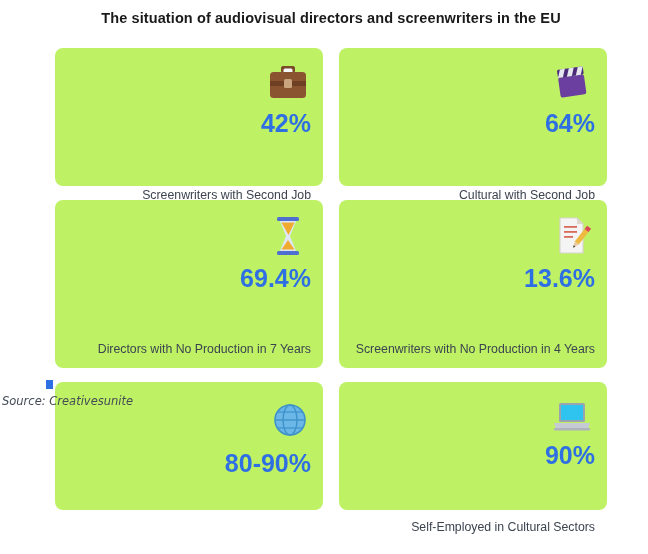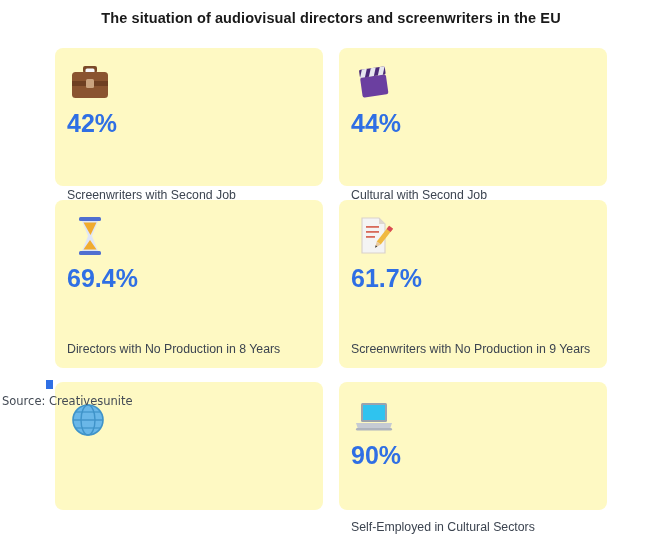--- a/index.html
+++ b/index.html
@@ -31,25 +31,25 @@
   .grid {
     margin: 22px auto 0 auto;
     width: 552px;
     display: grid;
     grid-template-columns: 1fr 1fr;
     grid-template-rows: 138px 168px 128px;
     column-gap: 16px;
     row-gap: 14px;
   }
   .card {
-    background: #fef9c3;
+    background: #bef264;
     border-radius: 8px;
     display: flex;
     flex-direction: column;
-    align-items: flex-start;
+    align-items: flex-end;
     justify-content: flex-start;
     padding: 14px 12px 10px 12px;
     box-sizing: border-box;
   }
   .card-icon {
     height: 48px;
     display: flex;
     align-items: center;
     justify-content: center;
     margin-bottom: 6px;
@@ -75,20 +75,21 @@
     bottom: 20px;
     width: 7px;
     height: 9px;
     background: #2f6fe4;
   }
   .source {
     position: absolute;
     left: 0;
     bottom: 0;
     font-family: "DejaVu Sans", sans-serif;
+    font-style: italic;
     font-size: 11.5px;
     color: #444b55;
     padding-left: 2px;
     padding-bottom: 1px;
   }
   svg { display: block; }
 </style>
 </head>
 <body>
 
@@ -117,69 +118,70 @@
         <svg width="46" height="42" viewBox="0 0 46 42">
           <g transform="rotate(-8 23 22)">
             <rect x="10" y="14" width="26" height="20" rx="2" fill="#6b3fa0"></rect>
             <rect x="10" y="6" width="26" height="8" rx="1.5" fill="#4b2a78"></rect>
             <polygon points="13,6 18,6 15,14 10,14" fill="#e6e6ef"></polygon>
             <polygon points="22,6 27,6 24,14 19,14" fill="#e6e6ef"></polygon>
             <polygon points="31,6 36,6 33,14 28,14" fill="#e6e6ef"></polygon>
           </g>
         </svg>
       </div>
-      <div class="card-value">44%</div>
+      <div class="card-value">64%</div>
       <div class="card-label">Cultural with Second Job</div>
     </div>
 
     <div class="card">
       <div class="card-icon">
         <svg width="46" height="44" viewBox="0 0 46 44">
           <rect x="12" y="3" width="22" height="4" rx="1.5" fill="#4f6fd0"></rect>
           <rect x="12" y="37" width="22" height="4" rx="1.5" fill="#4f6fd0"></rect>
           <path d="M15 7 L31 7 L25 22 L31 37 L15 37 L21 22 Z" fill="#dfe6f7"></path>
           <path d="M16.5 8.5 L29.5 8.5 L23.5 21 Z" fill="#f0ab2e"></path>
           <path d="M23 26 L29.5 35.5 L16.5 35.5 Z" fill="#f0ab2e"></path>
         </svg>
       </div>
       <div class="card-value">69.4%</div>
-      <div class="card-label">Directors with No Production in 8 Years</div>
+      <div class="card-label">Directors with No Production in 7 Years</div>
     </div>
 
     <div class="card">
       <div class="card-icon">
         <svg width="46" height="44" viewBox="0 0 46 44">
           <path d="M11 4 H28 L34 10 V39 H11 Z" fill="#f4f4f4" stroke="#d9d2cb" stroke-width="1.2"></path>
           <path d="M28 4 L34 10 H28 Z" fill="#ddd6cf"></path>
           <rect x="15" y="12" width="13" height="1.8" fill="#d86a5a"></rect>
           <rect x="15" y="17" width="13" height="1.8" fill="#d86a5a"></rect>
           <rect x="15" y="22" width="9" height="1.8" fill="#d86a5a"></rect>
           <g transform="rotate(38 30 27)">
             <rect x="27" y="10" width="5" height="20" fill="#f0b93f"></rect>
             <rect x="27" y="10" width="5" height="4" fill="#d8495a"></rect>
             <polygon points="27,30 32,30 29.5,36" fill="#e8c9a0"></polygon>
             <polygon points="28.4,33.6 30.6,33.6 29.5,36" fill="#3a3a3a"></polygon>
           </g>
         </svg>
       </div>
-      <div class="card-value">61.7%</div>
-      <div class="card-label">Screenwriters with No Production in 9 Years</div>
+      <div class="card-value">13.6%</div>
+      <div class="card-label">Screenwriters with No Production in 4 Years</div>
     </div>
 
     <div class="card">
       <div class="card-icon">
         <svg width="42" height="40" viewBox="0 0 42 40">
           <circle cx="21" cy="20" r="15" fill="#6ab7e8"></circle>
           <circle cx="21" cy="20" r="15" fill="none" stroke="#3f93c9" stroke-width="1.6"></circle>
           <ellipse cx="21" cy="20" rx="7" ry="15" fill="none" stroke="#3f93c9" stroke-width="1.4"></ellipse>
           <line x1="6" y1="20" x2="36" y2="20" stroke="#3f93c9" stroke-width="1.4"></line>
           <path d="M8.5 12 H33.5" stroke="#3f93c9" stroke-width="1.2" fill="none"></path>
           <path d="M8.5 28 H33.5" stroke="#3f93c9" stroke-width="1.2" fill="none"></path>
         </svg>
       </div>
+      <div class="card-value">80-90%</div>
     </div>
 
     <div class="card">
       <div class="card-icon">
         <svg width="46" height="40" viewBox="0 0 46 40">
           <rect x="10" y="7" width="26" height="19" rx="1.5" fill="#9aa3ae"></rect>
           <rect x="12" y="9" width="22" height="15" fill="#2fc3ef"></rect>
           <path d="M5 27 H41 L39 33 H7 Z" fill="#c6cbd3"></path>
           <rect x="5" y="32" width="36" height="2.5" rx="1.2" fill="#aeb4bd"></rect>
         </svg>

